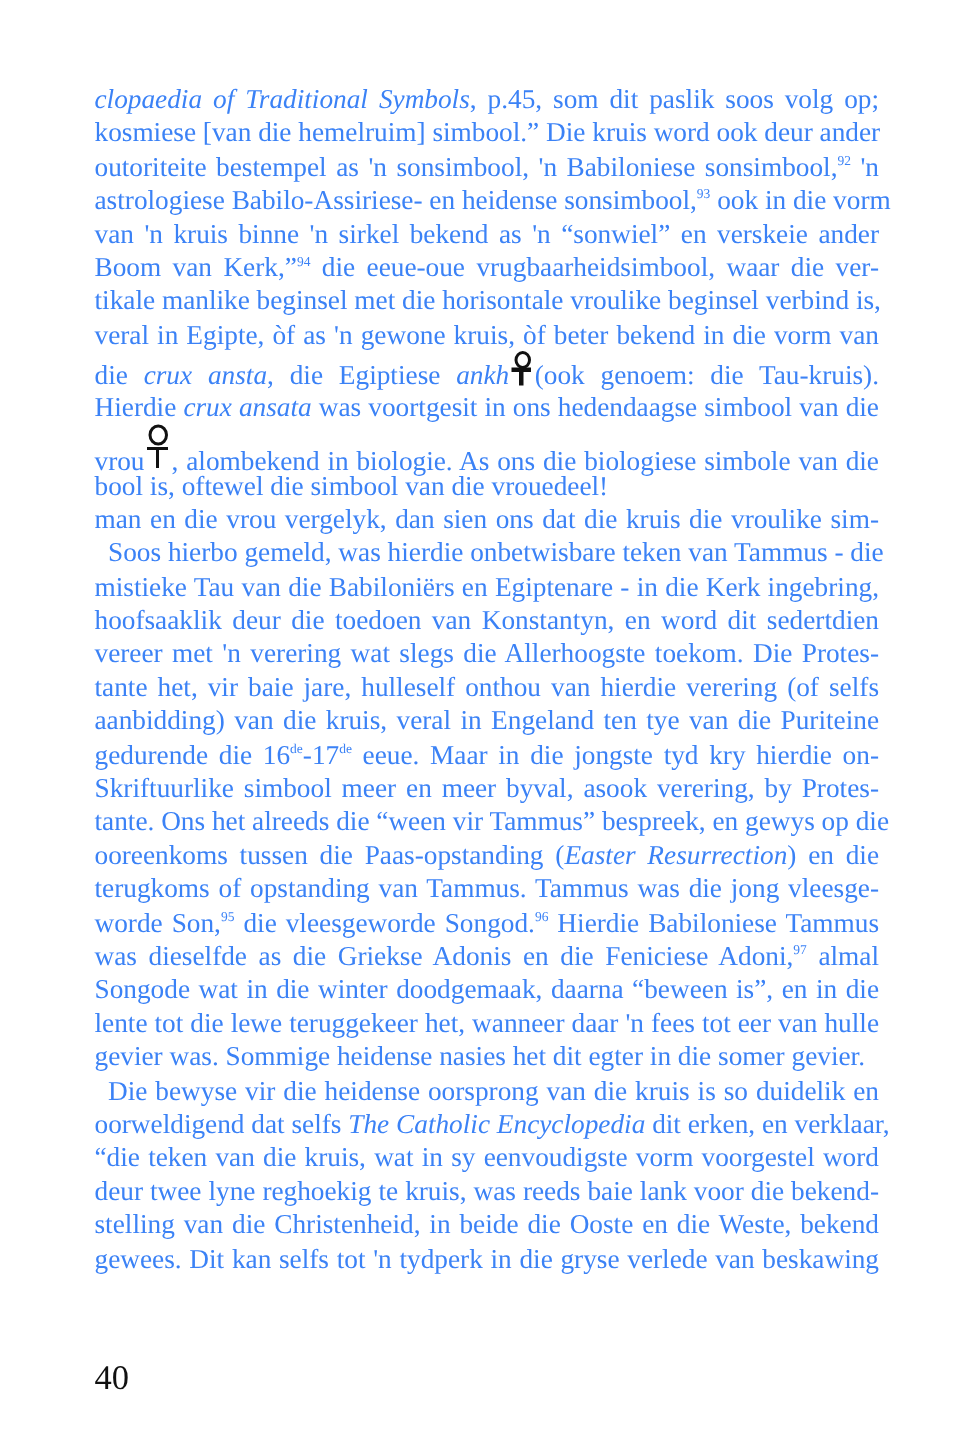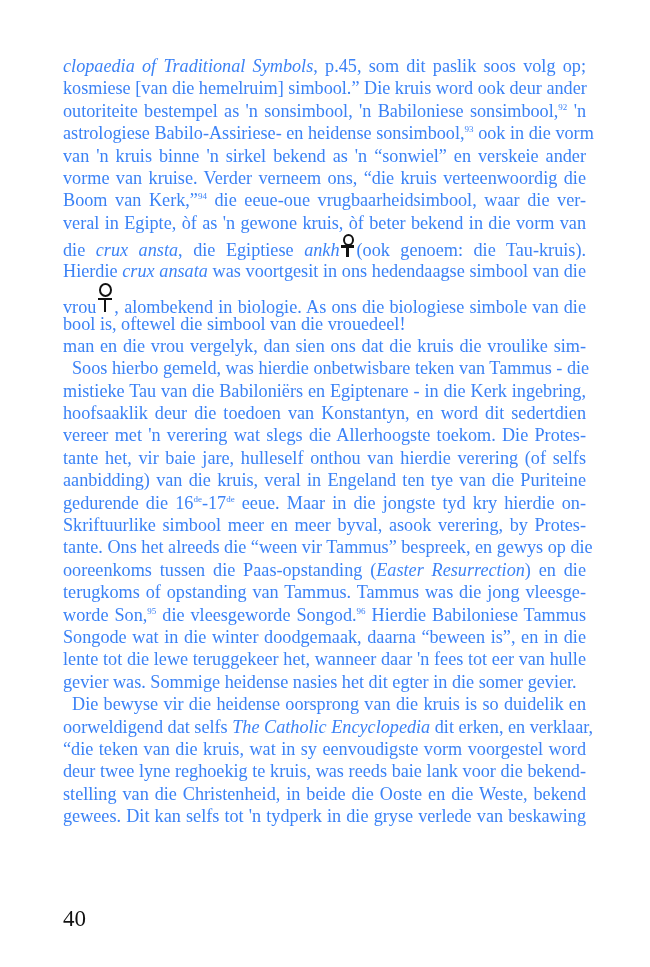--- a/index.html
+++ b/index.html
@@ -39,40 +39,41 @@
 </style>
 </head>
 <body>
 
 <div class="page" id="page">
     <div class="line"><i>clopaedia of Traditional Symbols</i><span>, p.45, som dit paslik soos volg op;</span></div>
     <div class="line"><span>kosmiese [van die hemelruim] simbool.” Die kruis word ook deur ander</span></div>
     <div class="line"><span>outoriteite bestempel as 'n sonsimbool, 'n Babiloniese sonsimbool,</span><sup>92</sup><span> 'n</span></div>
     <div class="line"><span>astrologiese Babilo-Assiriese- en heidense sonsimbool,</span><sup>93</sup><span> ook in die vorm</span></div>
     <div class="line"><span>van 'n kruis binne 'n sirkel bekend as 'n “sonwiel” en verskeie ander</span></div>
-    <div class="line"><span>vorme van kruise. Verder verneem ons, “die kruis verteenwoordig die</span></div>
     <div class="line"><span>Boom van Kerk,”</span><sup>94</sup><span> die eeue-oue vrugbaarheidsimbool, waar die ver-</span></div>
+    <div class="line"><span>tikale manlike beginsel met die horisontale vroulike beginsel verbind is,</span></div>
     <div class="line"><span>veral in Egipte, òf as 'n gewone kruis, òf beter bekend in die vorm van</span></div>
     <div class="line tall"><span>die </span><i>crux ansta</i><span>, die Egiptiese </span><i>ankh</i><span class="ankh small"><span class="loop"></span><span class="bar"></span><span class="stem"></span></span><span>(ook genoem: die Tau-kruis).</span></div>
     <div class="line"><span>Hierdie </span><i>crux ansata</i><span> was voortgesit in ons hedendaagse simbool van die</span></div>
     <div class="line tall2"><span>vrou</span><span class="ankh big"><span class="loop"></span><span class="bar"></span><span class="stem"></span></span><span>, alombekend in biologie. As ons die biologiese simbole van die</span></div>
     <div class="line last"><span>bool is, oftewel die simbool van die vrouedeel!</span></div>
     <div class="line"><span>man en die vrou vergelyk, dan sien ons dat die kruis die vroulike sim-</span></div>
     <div class="line indent"><span>Soos hierbo gemeld, was hierdie onbetwisbare teken van Tammus - die</span></div>
     <div class="line"><span>mistieke Tau van die Babiloniërs en Egiptenare - in die Kerk ingebring,</span></div>
     <div class="line"><span>hoofsaaklik deur die toedoen van Konstantyn, en word dit sedertdien</span></div>
     <div class="line"><span>vereer met 'n verering wat slegs die Allerhoogste toekom. Die Protes-</span></div>
     <div class="line"><span>tante het, vir baie jare, hulleself onthou van hierdie verering (of selfs</span></div>
     <div class="line"><span>aanbidding) van die kruis, veral in Engeland ten tye van die Puriteine</span></div>
     <div class="line"><span>gedurende die 16</span><sup>de</sup><span>-17</span><sup>de</sup><span> eeue. Maar in die jongste tyd kry hierdie on-</span></div>
     <div class="line"><span>Skriftuurlike simbool meer en meer byval, asook verering, by Protes-</span></div>
     <div class="line"><span>tante. Ons het alreeds die “ween vir Tammus” bespreek, en gewys op die</span></div>
     <div class="line"><span>ooreenkoms tussen die Paas-opstanding (</span><i>Easter Resurrection</i><span>) en die</span></div>
     <div class="line"><span>terugkoms of opstanding van Tammus. Tammus was die jong vleesge-</span></div>
     <div class="line"><span>worde Son,</span><sup>95</sup><span> die vleesgeworde Songod.</span><sup>96</sup><span> Hierdie Babiloniese Tammus</span></div>
+    <div class="line"><span>was dieselfde as die Griekse Adonis en die Feniciese Adoni,</span><sup>97</sup><span> almal</span></div>
     <div class="line"><span>Songode wat in die winter doodgemaak, daarna “beween is”, en in die</span></div>
     <div class="line"><span>lente tot die lewe teruggekeer het, wanneer daar 'n fees tot eer van hulle</span></div>
     <div class="line last"><span>gevier was. Sommige heidense nasies het dit egter in die somer gevier.</span></div>
     <div class="line indent"><span>Die bewyse vir die heidense oorsprong van die kruis is so duidelik en</span></div>
     <div class="line"><span>oorweldigend dat selfs </span><i>The Catholic Encyclopedia</i><span> dit erken, en verklaar,</span></div>
     <div class="line"><span>“die teken van die kruis, wat in sy eenvoudigste vorm voorgestel word</span></div>
     <div class="line"><span>deur twee lyne reghoekig te kruis, was reeds baie lank voor die bekend-</span></div>
     <div class="line"><span>stelling van die Christenheid, in beide die Ooste en die Weste, bekend</span></div>
     <div class="line"><span>gewees. Dit kan selfs tot 'n tydperk in die gryse verlede van beskawing</span></div>
   </div>

